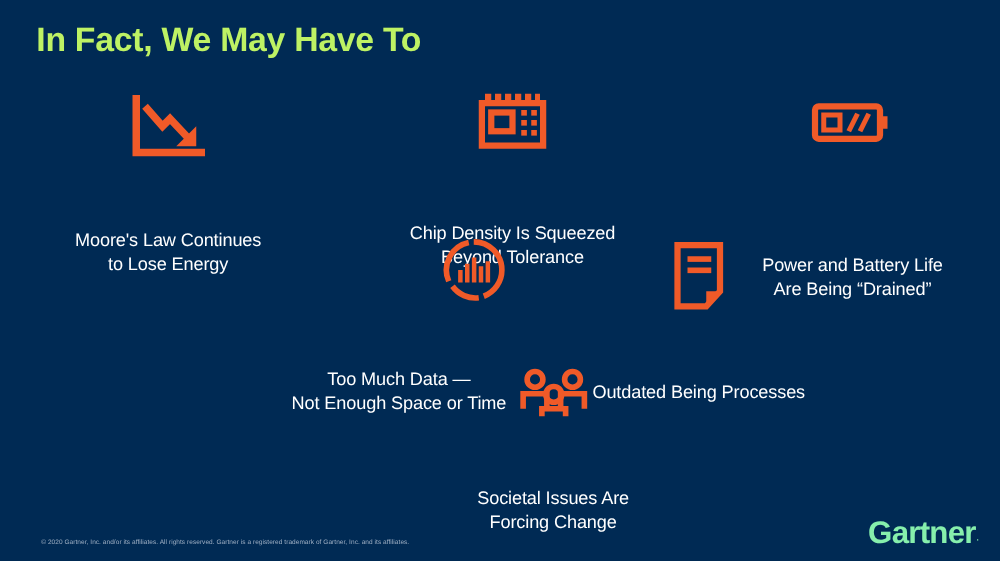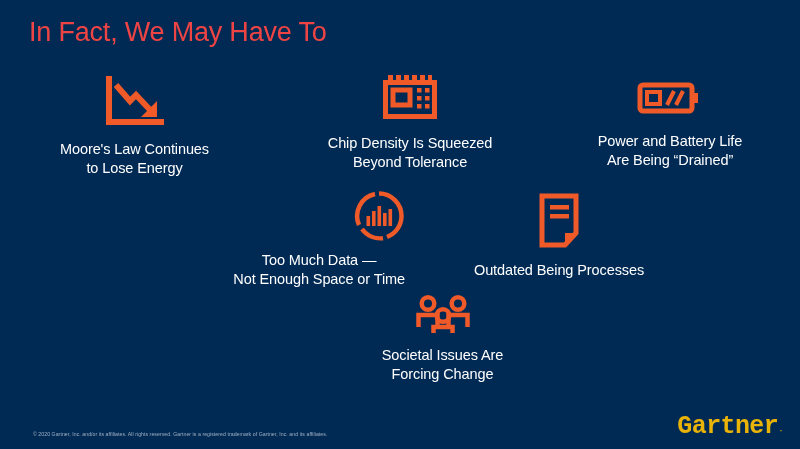--- a/index.html
+++ b/index.html
@@ -17,22 +17,22 @@
     width: 800px;
     height: 449px;
     background: #002a54;
     overflow: hidden;
   }
   .slide-title {
     position: absolute;
     left: 29px;
     top: 17px;
     font-size: 27px;
-    font-weight: normal;
-    color: #ef4444;
+    font-weight: bold;
+    color: #bef264;
     letter-spacing: -0.2px;
     white-space: nowrap;
   }
   .item {
     position: absolute;
     display: flex;
     flex-direction: column;
     align-items: center;
   }
   .item-icon {
@@ -40,25 +40,26 @@
     line-height: 0;
     margin-bottom: 9px;
   }
   .item-label {
     color: #ffffff;
     font-size: 14.5px;
     line-height: 1.32;
     text-align: center;
     white-space: pre-line;
     letter-spacing: -0.1px;
+    margin-top: 44px;
   }
   
   #item-0 { left: 22px;  top: 76px;  width: 225px; }
   #item-1 { left: 295px; top: 73px;  width: 230px; }
-  #item-2 { left: 566px; top: 78px;  width: 208px; }
+  #item-2 { left: 578px; top: 78px;  width: 208px; gap: 28px; }
   #item-3 { left: 163px; top: 190px; width: 242px; align-items: flex-end; }
   #item-4 { left: 448px; top: 193px; width: 222px; }
   #item-5 { left: 335px; top: 294px; width: 215px; }
 
   #item-0 .item-icon { margin-bottom: 12px; }
   #item-2 .item-icon { margin-bottom: 14px; }
   #item-4 .item-icon { margin-bottom: 12px; }
   #item-5 .item-icon { margin-bottom: 10px; }
 
   .footer-copyright {
@@ -69,24 +70,23 @@
     color: #9fb0c4;
     letter-spacing: 0.05px;
     white-space: nowrap;
   }
   .brand-logo {
     position: absolute;
     right: 17px;
     top: 414px;
     font-size: 25px;
     font-weight: bold;
-    color: #eab308;
+    color: #86efac;
     letter-spacing: -0.6px;
     line-height: 1;
-    font-family: Liberation Mono, monospace;
   }
   .brand-logo .reg {
     font-size: 9px;
     vertical-align: baseline;
     font-weight: normal;
   }
 </style>
 </head>
 <body>
 

